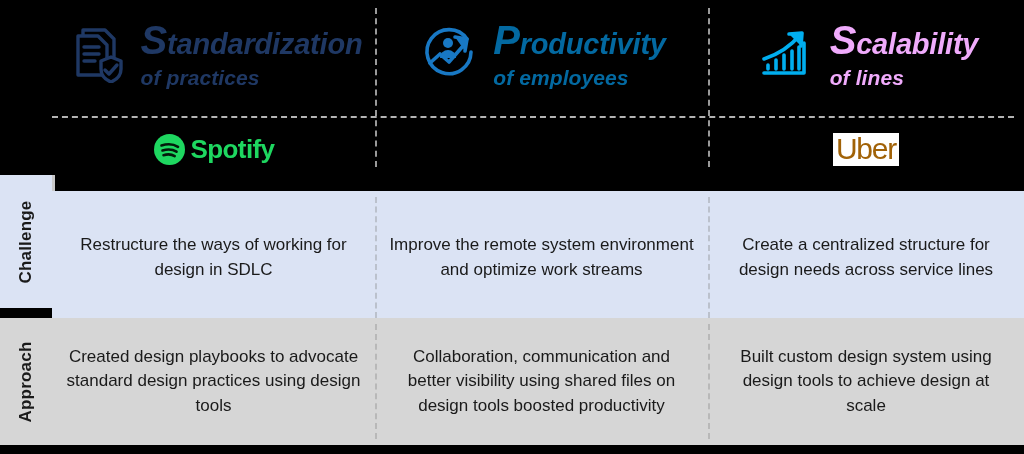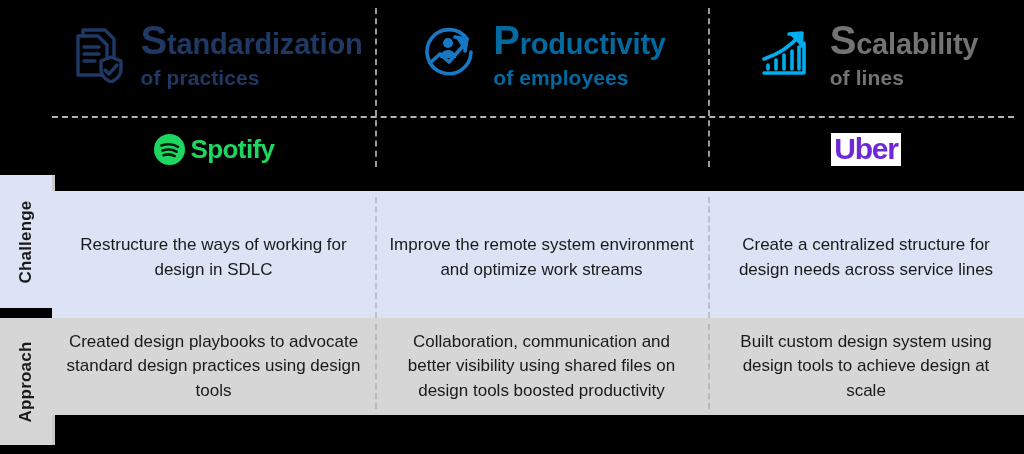--- a/index.html
+++ b/index.html
@@ -15,62 +15,62 @@
     font-weight:bold;
     color:#1a1a1a;
     letter-spacing:.2px;
   }
   .rail.challenge{top:175px;height:133px;background:#dbe3f4;}
   .rail.approach{top:318px;height:127px;background:#d6d6d6;}
 
   
   .header{position:absolute;left:52px;top:0;width:972px;height:175px;background:#000;}
   .hdr-cols{position:absolute;left:0;top:0;width:972px;height:107px;display:flex;}
-  .hdr-cell{flex:1;display:flex;align-items:center;justify-content:center;gap:14px;padding:8px 6px;box-sizing:border-box;}
+  .hdr-cell{flex:1;display:flex;align-items:center;justify-content:center;gap:14px;padding:8px 6px;box-sizing:border-box;font-style:italic;}
   .hdr-cell.c1{flex:0 0 323px;}
   .hdr-cell.c2{flex:0 0 333px;}
   .hdr-cell.c3{flex:0 0 316px;}
   .hdr-icon{flex:0 0 auto;display:block;}
   .hdr-text{display:flex;flex-direction:column;line-height:1;}
   .hdr-main{font-size:29px;font-weight:bold;letter-spacing:-.2px;}
   .hdr-main .cap{font-size:40px;}
   .hdr-sub{font-size:21px;font-weight:bold;margin-top:7px;letter-spacing:.1px;}
   .navy{color:#1f3864;}
   .blue{color:#0369a1;}
-  .cyan{color:#737373;}
+  .cyan{color:#f0abfc;}
 
   
   .hdash{
     position:absolute;left:0;top:116px;width:962px;height:0;
     border-top:2px dashed #b3b3b3;
   }
 
   
   .logos{position:absolute;left:0;top:124px;width:972px;height:51px;display:flex;}
   .logo-cell{display:flex;align-items:center;justify-content:center;}
   .logo-cell.c1{flex:0 0 323px;}
   .logo-cell.c2{flex:0 0 333px;}
   .logo-cell.c3{flex:0 0 316px;}
 
   .spotify{display:flex;align-items:center;gap:5px;}
   .spotify-word{font-size:26px;font-weight:bold;color:#1ed760;letter-spacing:-.6px;}
   .uber-word{
-    background:#fff;color:#6d28d9;font-size:30px;font-weight:bold;
+    background:#fff;color:#a16207;font-size:30px;font-weight:normal;
     letter-spacing:-1.2px;padding:0 3px;line-height:1.08;
   }
 
   
   .vdash{position:absolute;top:8px;width:0;height:159px;border-left:2px dashed #9a9a9a;}
   .vdash.v1{left:323px;}
   .vdash.v2{left:656px;}
 
   
   .row{position:absolute;left:52px;width:972px;display:flex;}
   .row.challenge{top:191px;height:133px;background:#dbe3f4;}
-  .row.approach{top:318px;height:97px;background:#d6d6d6;}
+  .row.approach{top:318px;height:127px;background:#d6d6d6;}
   .cell{
     display:flex;align-items:center;justify-content:center;
     text-align:center;box-sizing:border-box;padding:0 14px;
     font-size:17px;color:#1a1a1a;line-height:1.42;
   }
   .cell.c1{flex:0 0 323px;}
   .cell.c2{flex:0 0 333px;}
   .cell.c3{flex:0 0 316px;}
   .cell-sep{position:absolute;top:6px;bottom:6px;width:0;border-left:2px dashed rgba(120,120,120,.32);}
   .row.challenge .cell-sep.s1{left:323px;}

